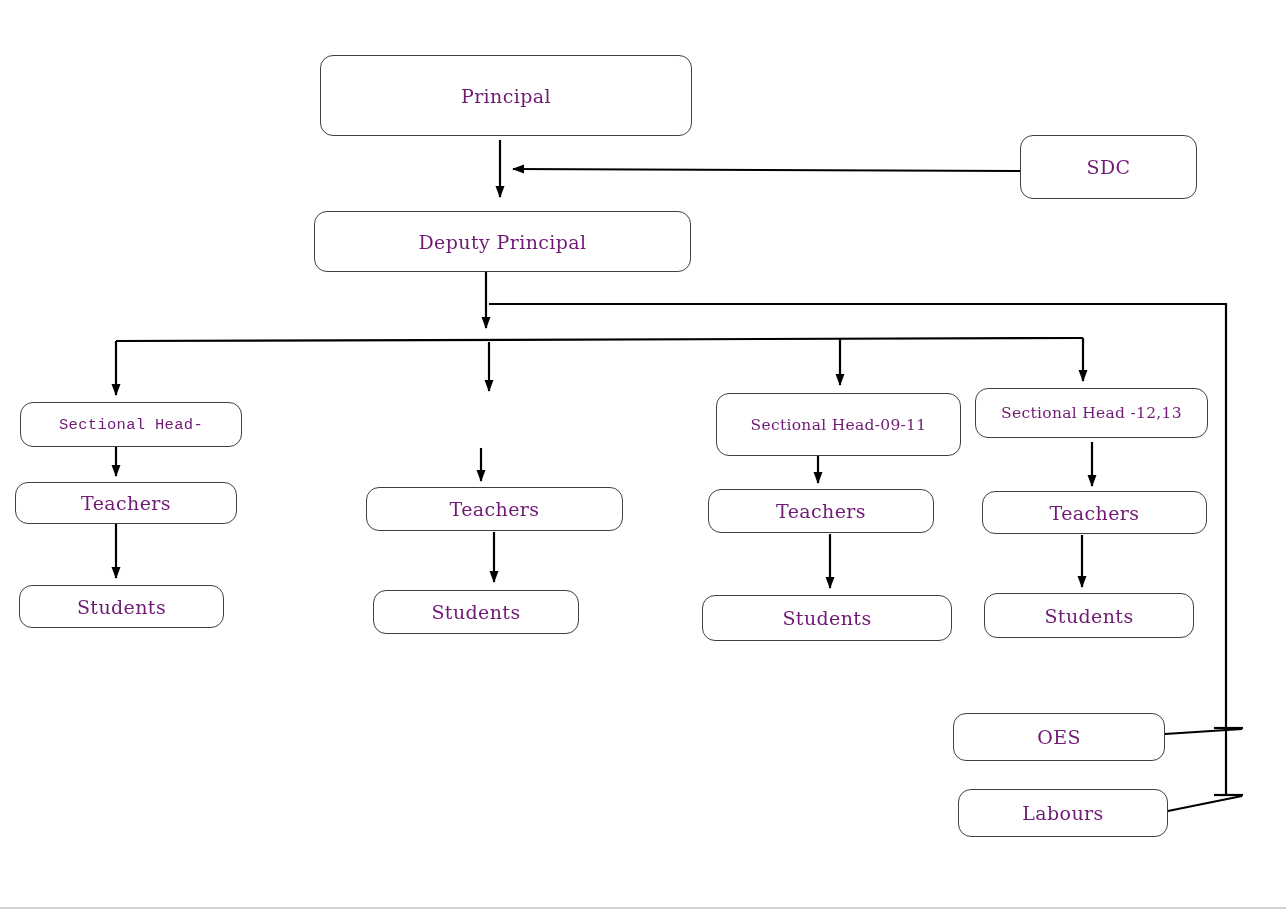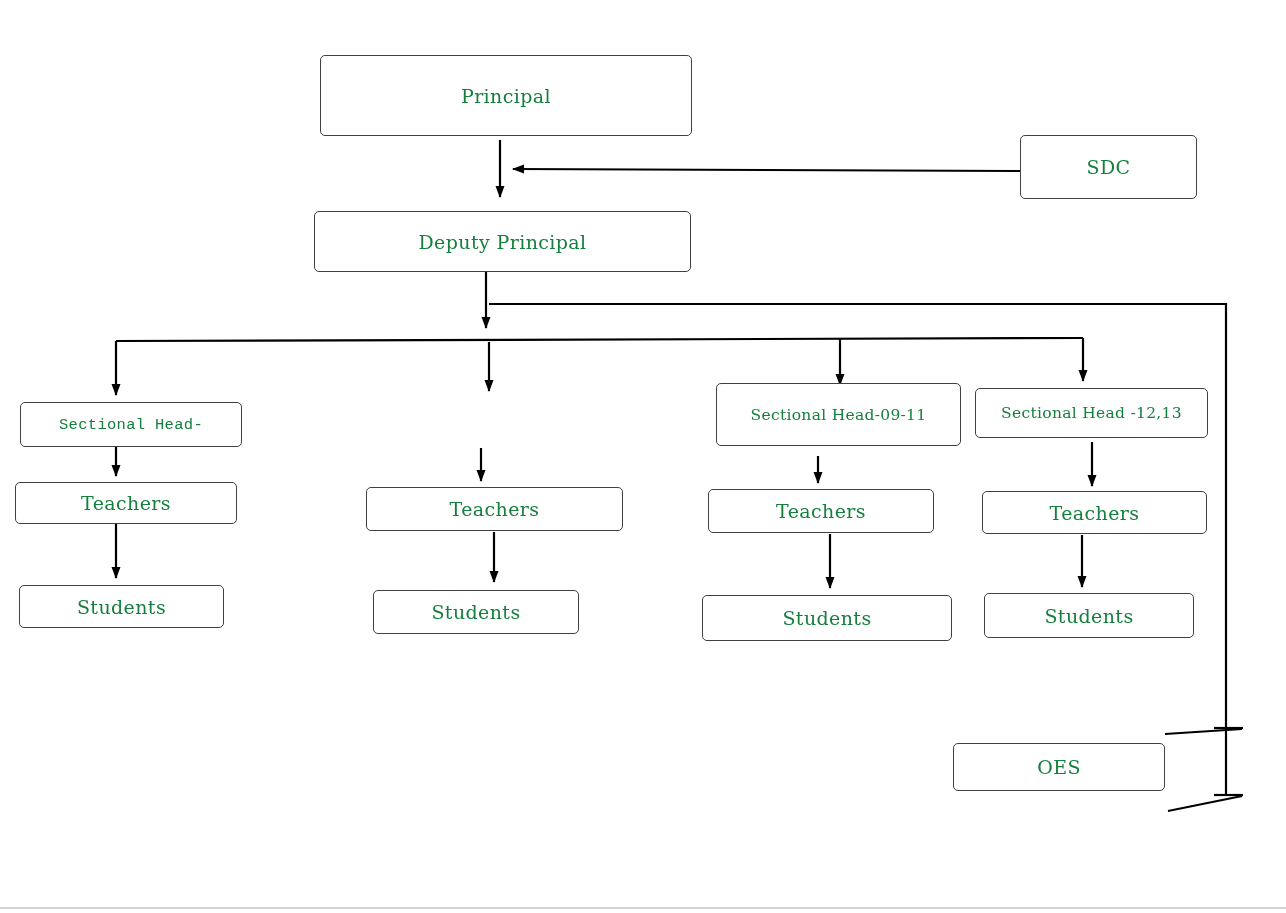--- a/index.html
+++ b/index.html
@@ -9,45 +9,45 @@
     background:#ffffff;
     overflow:hidden;
     font-family:"DejaVu Serif","Liberation Serif",serif;
   }
   .edges{position:absolute;left:0;top:0;width:1286px;height:913px;}
   .box{
     position:absolute;
     display:flex;align-items:center;justify-content:center;
     background:#ffffff;
     border:1.5px solid #404040;
-    border-radius:5px;
-    color:#15803d;
+    border-radius:13px;
+    color:#701a75;
     font-size:19px;
     letter-spacing:0.4px;
     text-align:center;
     box-sizing:border-box;
   }
   .box.small{font-size:15.5px;letter-spacing:0.3px;}
   
   .n-principal {left:320px;top:55px; width:372px;height:81px;}
   .n-sdc       {left:1020px;top:135px;width:177px;height:64px;}
   .n-deputy    {left:314px;top:211px;width:377px;height:61px;}
   .n-sh1       {left:20px; top:402px;width:222px;height:45px;font-family:Liberation Mono, monospace;}
   .n-sh2       {left:381px;top:399px;width:272px;height:48px;}
-  .n-sh3       {left:716px;top:383px;width:245px;height:63px;}
+  .n-sh3       {left:716px;top:393px;width:245px;height:63px;}
   .n-sh4       {left:975px;top:388px;width:233px;height:50px;}
   .n-t1        {left:15px; top:482px;width:222px;height:42px;}
   .n-t2        {left:366px;top:487px;width:257px;height:44px;}
   .n-t3        {left:708px;top:489px;width:226px;height:44px;}
   .n-t4        {left:982px;top:491px;width:225px;height:43px;}
   .n-s1        {left:19px; top:585px;width:205px;height:43px;}
   .n-s2        {left:373px;top:590px;width:206px;height:44px;}
   .n-s3        {left:702px;top:595px;width:250px;height:46px;}
   .n-s4        {left:984px;top:593px;width:210px;height:45px;}
-  .n-oes       {left:953px;top:713px;width:212px;height:48px;margin-top:30px;}
+  .n-oes       {left:953px;top:713px;width:212px;height:48px;}
   .n-labours   {left:958px;top:789px;width:210px;height:48px;}
   .footer-line{
     position:absolute;left:0;right:0;bottom:4px;height:2px;
     background:#d3d4d6;
   }
 </style>
 </head>
 <body>
 
 <div class="canvas">
@@ -117,15 +117,16 @@
   <div class="box n-s1">Students</div>
 
   <div class="box n-s2">Students</div>
 
   <div class="box n-s3">Students</div>
 
   <div class="box n-s4">Students</div>
 
   <div class="box n-oes">OES</div>
 
+  <div class="box n-labours">Labours</div>
 
   <div class="footer-line"></div>
 </div>
 
 </body></html>

